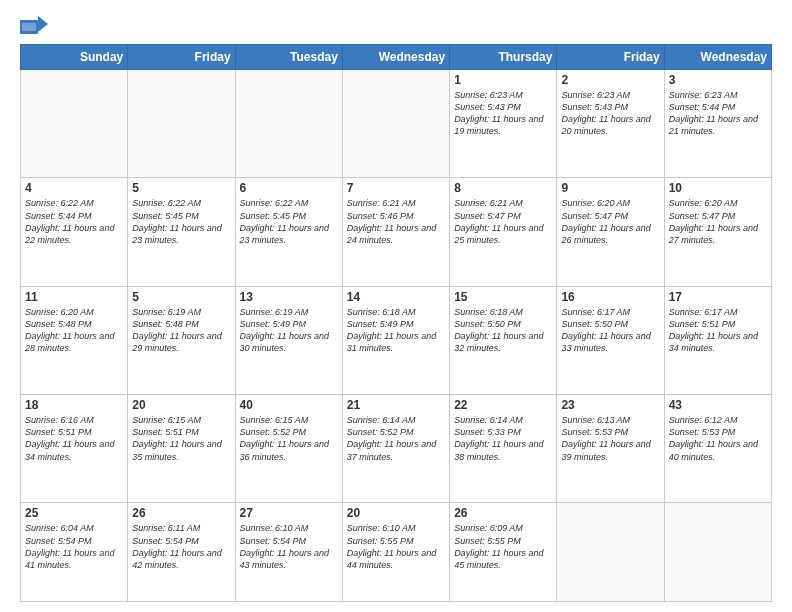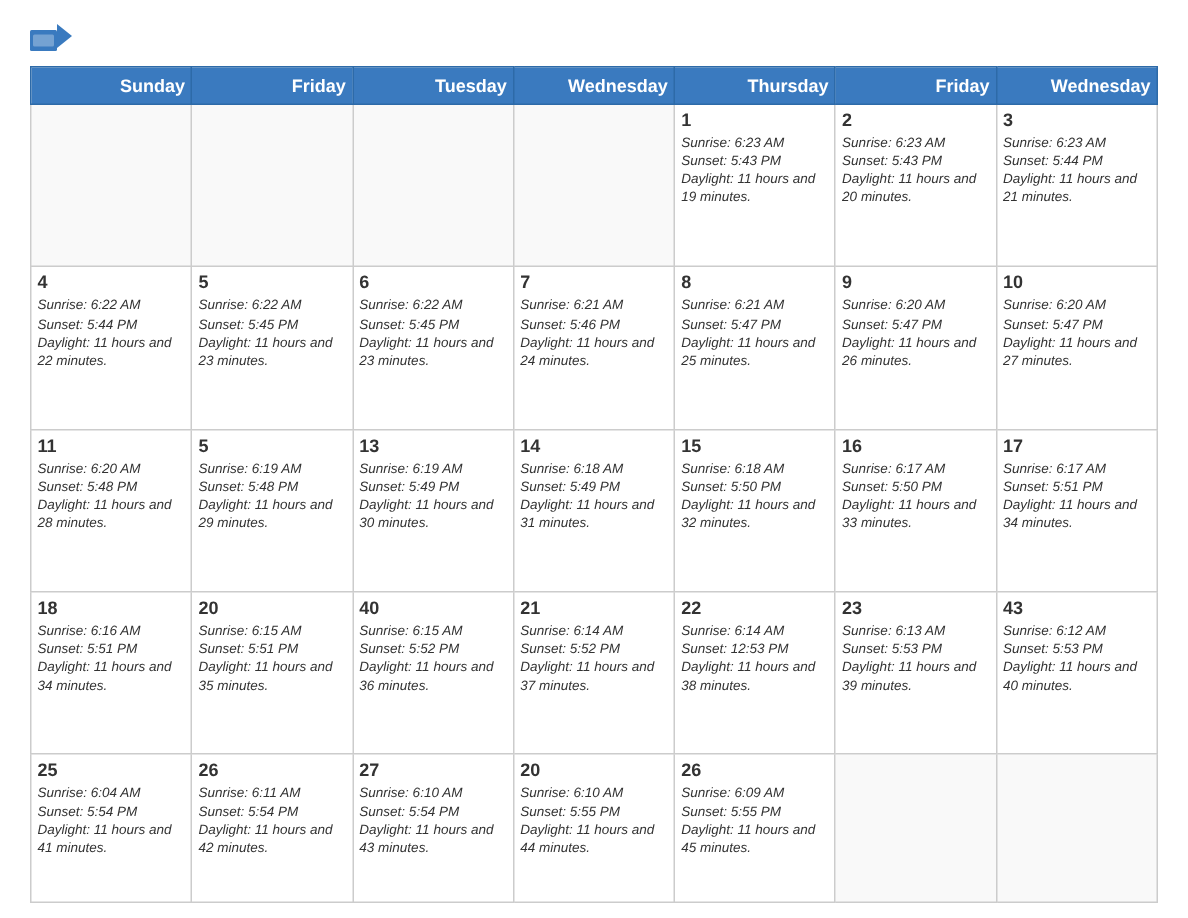--- a/index.html
+++ b/index.html
@@ -265,21 +265,21 @@
           </td>
           <td>
             <span class="day-num">21</span>
             <div class="day-info">Sunrise: 6:14 AM
 Sunset: 5:52 PM
 Daylight: 11 hours and 37 minutes.</div>
           </td>
           <td>
             <span class="day-num">22</span>
             <div class="day-info">Sunrise: 6:14 AM
-Sunset: 12:53 PM
+Sunset: 5:33 PM
 Daylight: 11 hours and 38 minutes.</div>
           </td>
           <td>
             <span class="day-num">23</span>
             <div class="day-info">Sunrise: 6:13 AM
 Sunset: 5:53 PM
 Daylight: 11 hours and 39 minutes.</div>
           </td>
           <td>
             <span class="day-num">43</span>

